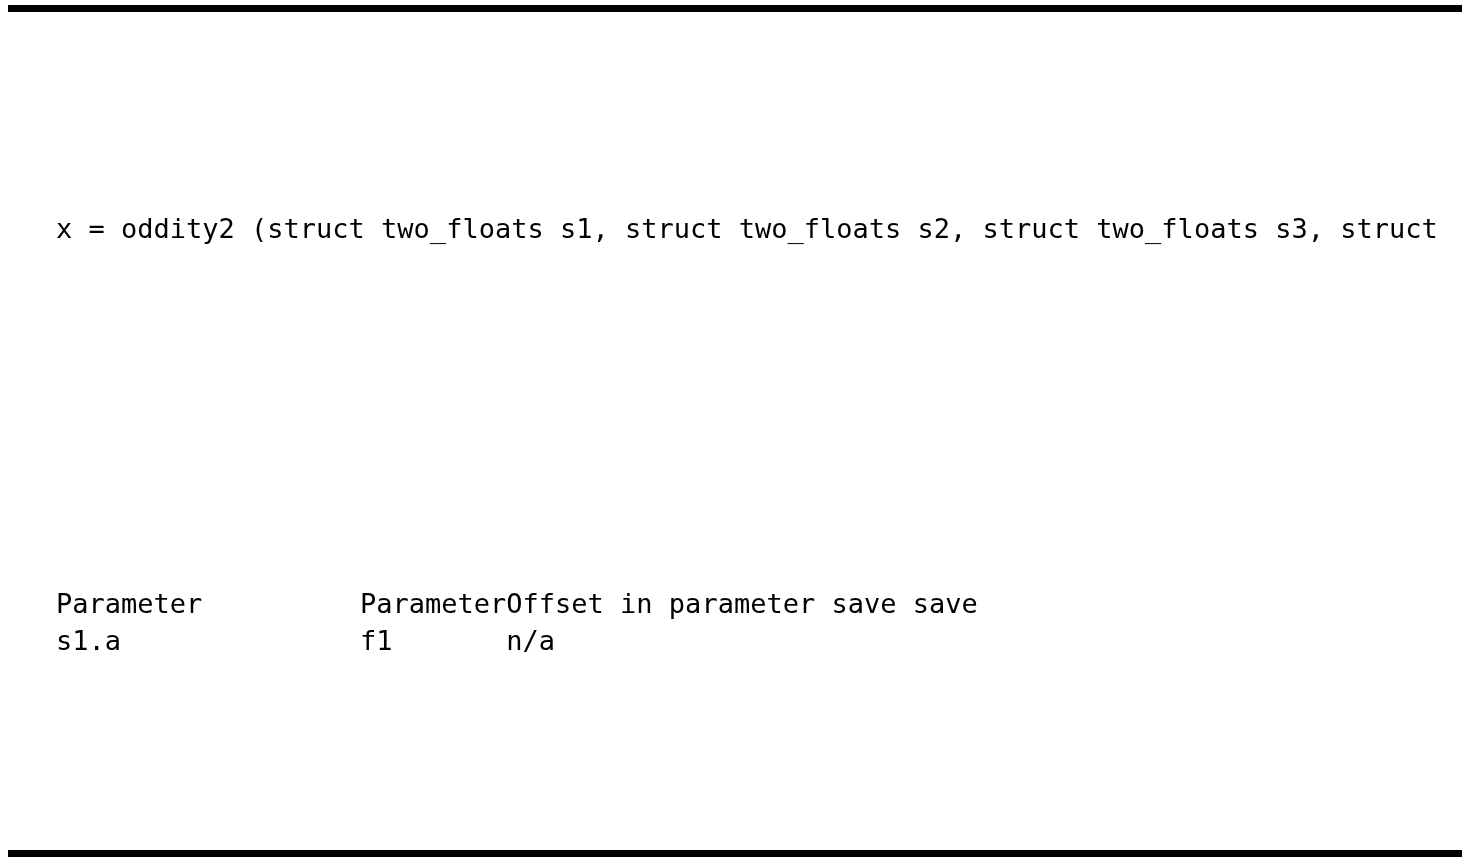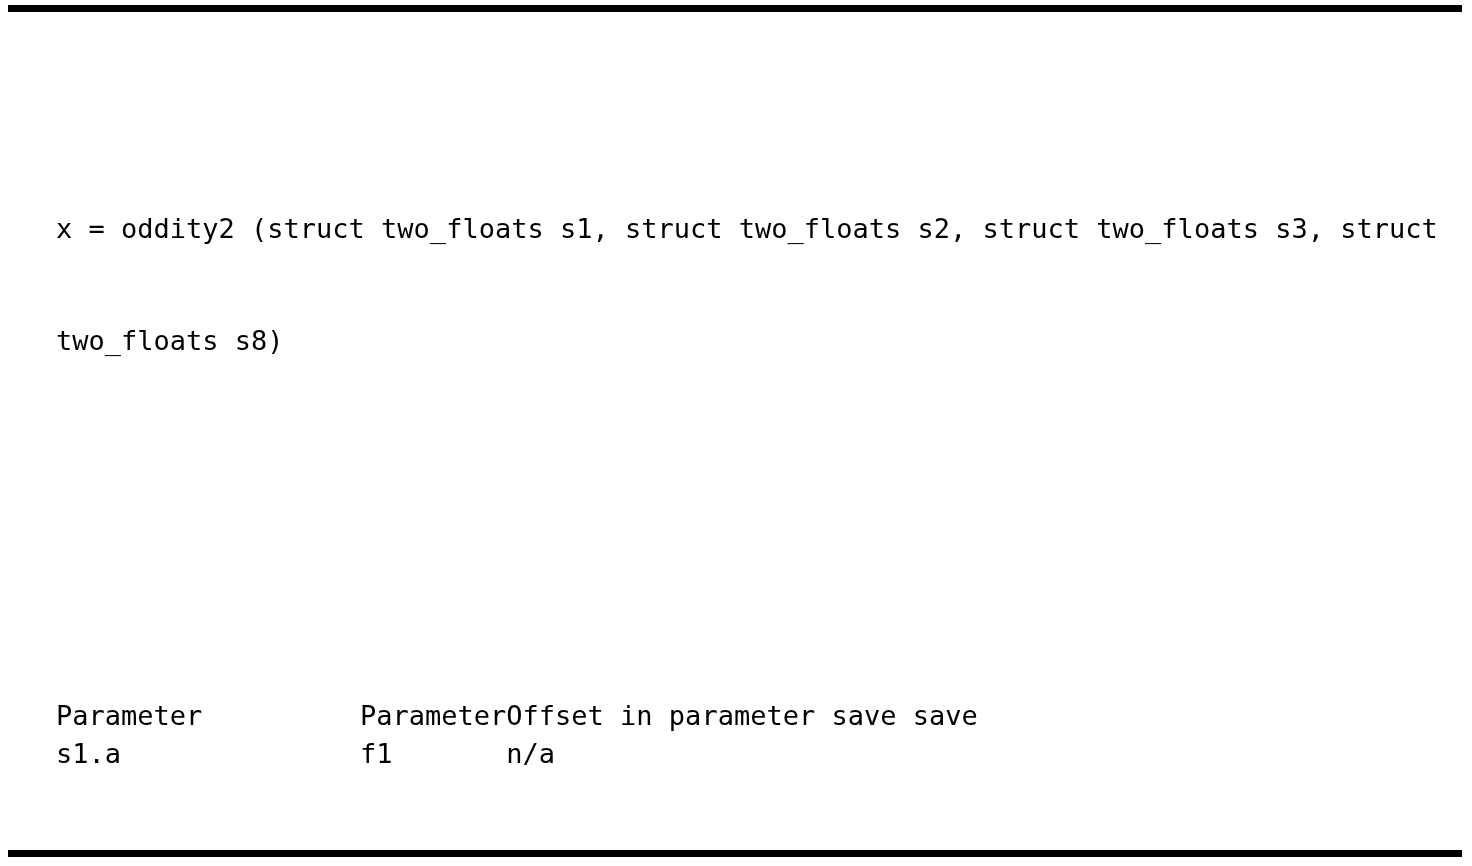--- a/index.html
+++ b/index.html
@@ -92,21 +92,20 @@
 <body>
 
 <div class="page">
 
   <div class="rule rule-top"></div>
 
   <div class="content">
 
     <div class="signature">
       <span class="sig-line">x = oddity2 (struct two_floats s1, struct two_floats s2, struct two_floats s3, struct</span>
-      <span class="sig-line">two_floats s8)</span>
     </div>
 
     <span class="spacer-line"></span>
 
     <table class="param-table">
       <colgroup>
         <col class="col-param">
         <col class="col-register">
         <col class="col-offset">
       </colgroup>

